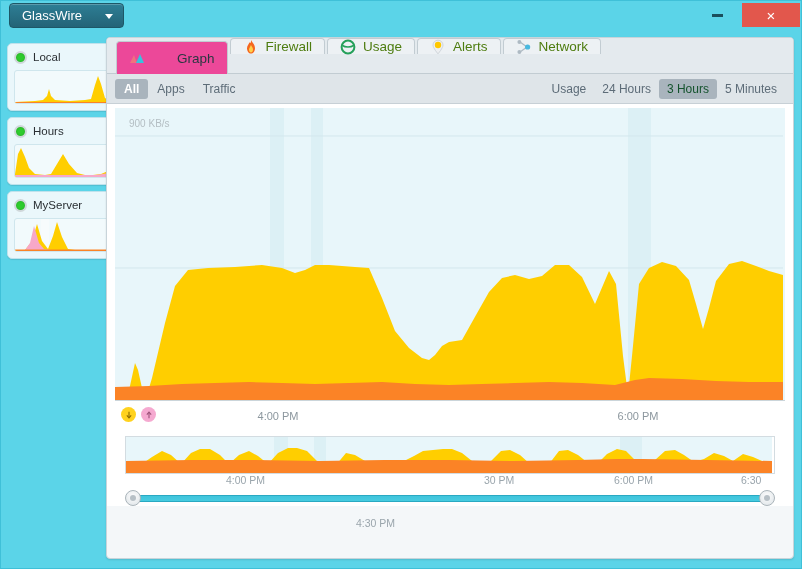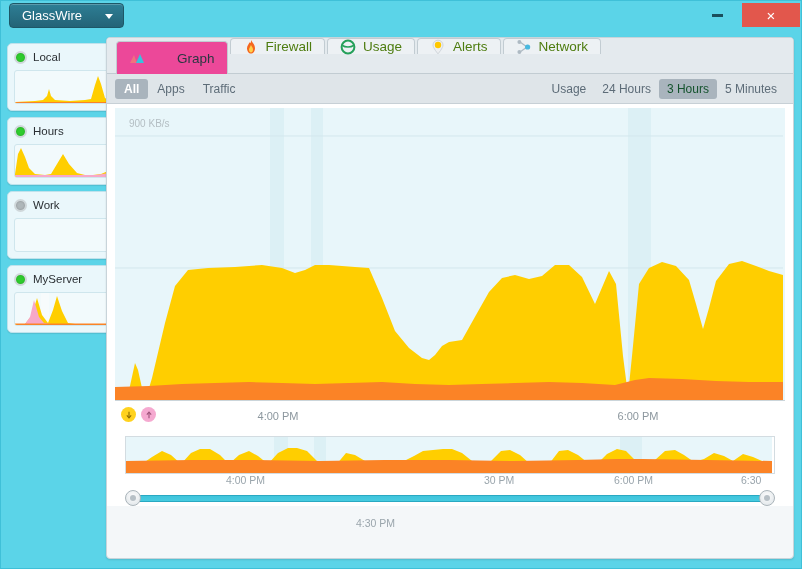--- a/index.html
+++ b/index.html
@@ -394,29 +394,20 @@
         <span class="net-label">Hours</span>
       </div>
       <div class="spark">
         <svg viewBox="0 0 100 32" preserveAspectRatio="none">
           <path d="M0,29 L3,9 L6,3 L10,12 L14,23 L20,29 L30,30 L36,29 L42,19 L48,9 L54,19 L62,28 L70,30 L78,30 L86,29 L93,26 L100,25 L100,32 L0,32 Z" fill="#FFCE00"></path>
           <path d="M0,30 L60,30 L80,30 L88,29 L100,27 L100,32 L0,32 Z" fill="#F7A8C8"></path>
         </svg>
       </div>
     </div>
 
-    <div class="net-card">
-      <div class="net-head">
-        <span class="led off" style="background: rgb(175, 183, 186);"></span>
-        <span class="net-label">Work</span>
-      </div>
-      <div class="spark">
-        <svg viewBox="0 0 100 32" preserveAspectRatio="none"></svg>
-      </div>
-    </div>
 
     <div class="net-card">
       <div class="net-head">
         <span class="led" style="background: rgb(46, 204, 46);"></span>
         <span class="net-label">MyServer</span>
       </div>
       <div class="spark">
         <svg viewBox="0 0 100 32" preserveAspectRatio="none">
           <rect x="26" y="0" width="8" height="32" fill="#F7FBFC"></rect>
           <path d="M0,31 L10,31 L17,22 L22,5 L27,22 L33,30 L38,17 L42,3 L47,18 L53,30 L60,31 L100,31 L100,32 L0,32 Z" fill="#FFCE00"></path>

